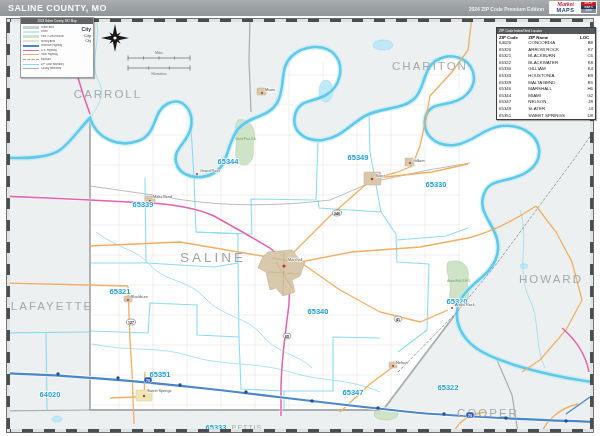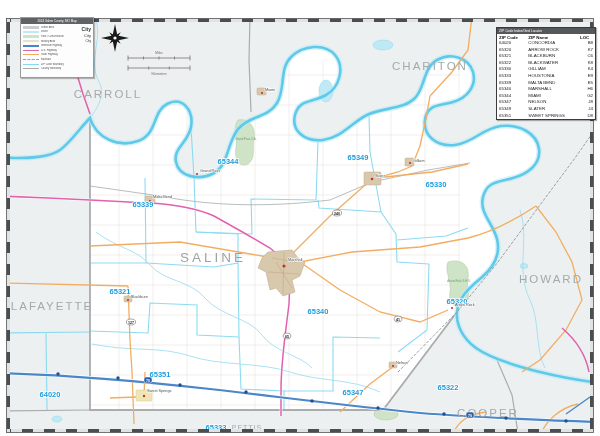--- a/index.html
+++ b/index.html
@@ -63,20 +63,35 @@
   .area-lbl{fill:#6f9b66;font-size:2.8px;}
   .scale-lbl{fill:#6b6b6b;font-size:3.2px;}
   .shield-lbl{fill:#222;font-size:3.6px;font-weight:bold;}
   .shield-lbl-i{fill:#fff;font-size:3.6px;font-weight:bold;}
 </style>
 </head>
 <body>
 
 <div id="stage">
 
+  <div id="hdr">
+    <span id="hdr-title">SALINE COUNTY, MO</span>
+    <span id="hdr-edition">2024 ZIP Code Premium Edition</span>
+    <div id="logo">
+      <span id="logo-main">
+        <span id="logo-market">Market</span>
+        <span id="logo-maps">MAPS</span>
+      </span>
+      <span id="logo-side">
+        <span class="logo-band lb1">SHOP</span>
+        <span class="logo-band lb2">MAPS</span>
+        <span class="logo-band lb3">.com</span>
+      </span>
+    </div>
+  </div>
 
   <svg id="map" width="600" height="420" viewBox="0 16 600 420">
     <defs>
       <clipPath id="frameclip">
           <rect x="9" y="21" width="583" height="409"></rect>
         </clipPath>
       <clipPath id="countyclip">
         <path d="M 90,118 C 96,138 118,148 138,141 C 158,134 152,112 167,104 C 182,96 194,110 191,127
                  C 188,143 173,148 176,162 C 179,177 199,181 214,173 C 229,165 227,141 239,128
                  C 251,115 268,118 277,103 C 286,88 279,69 291,57 C 303,45 325,43 335,55

